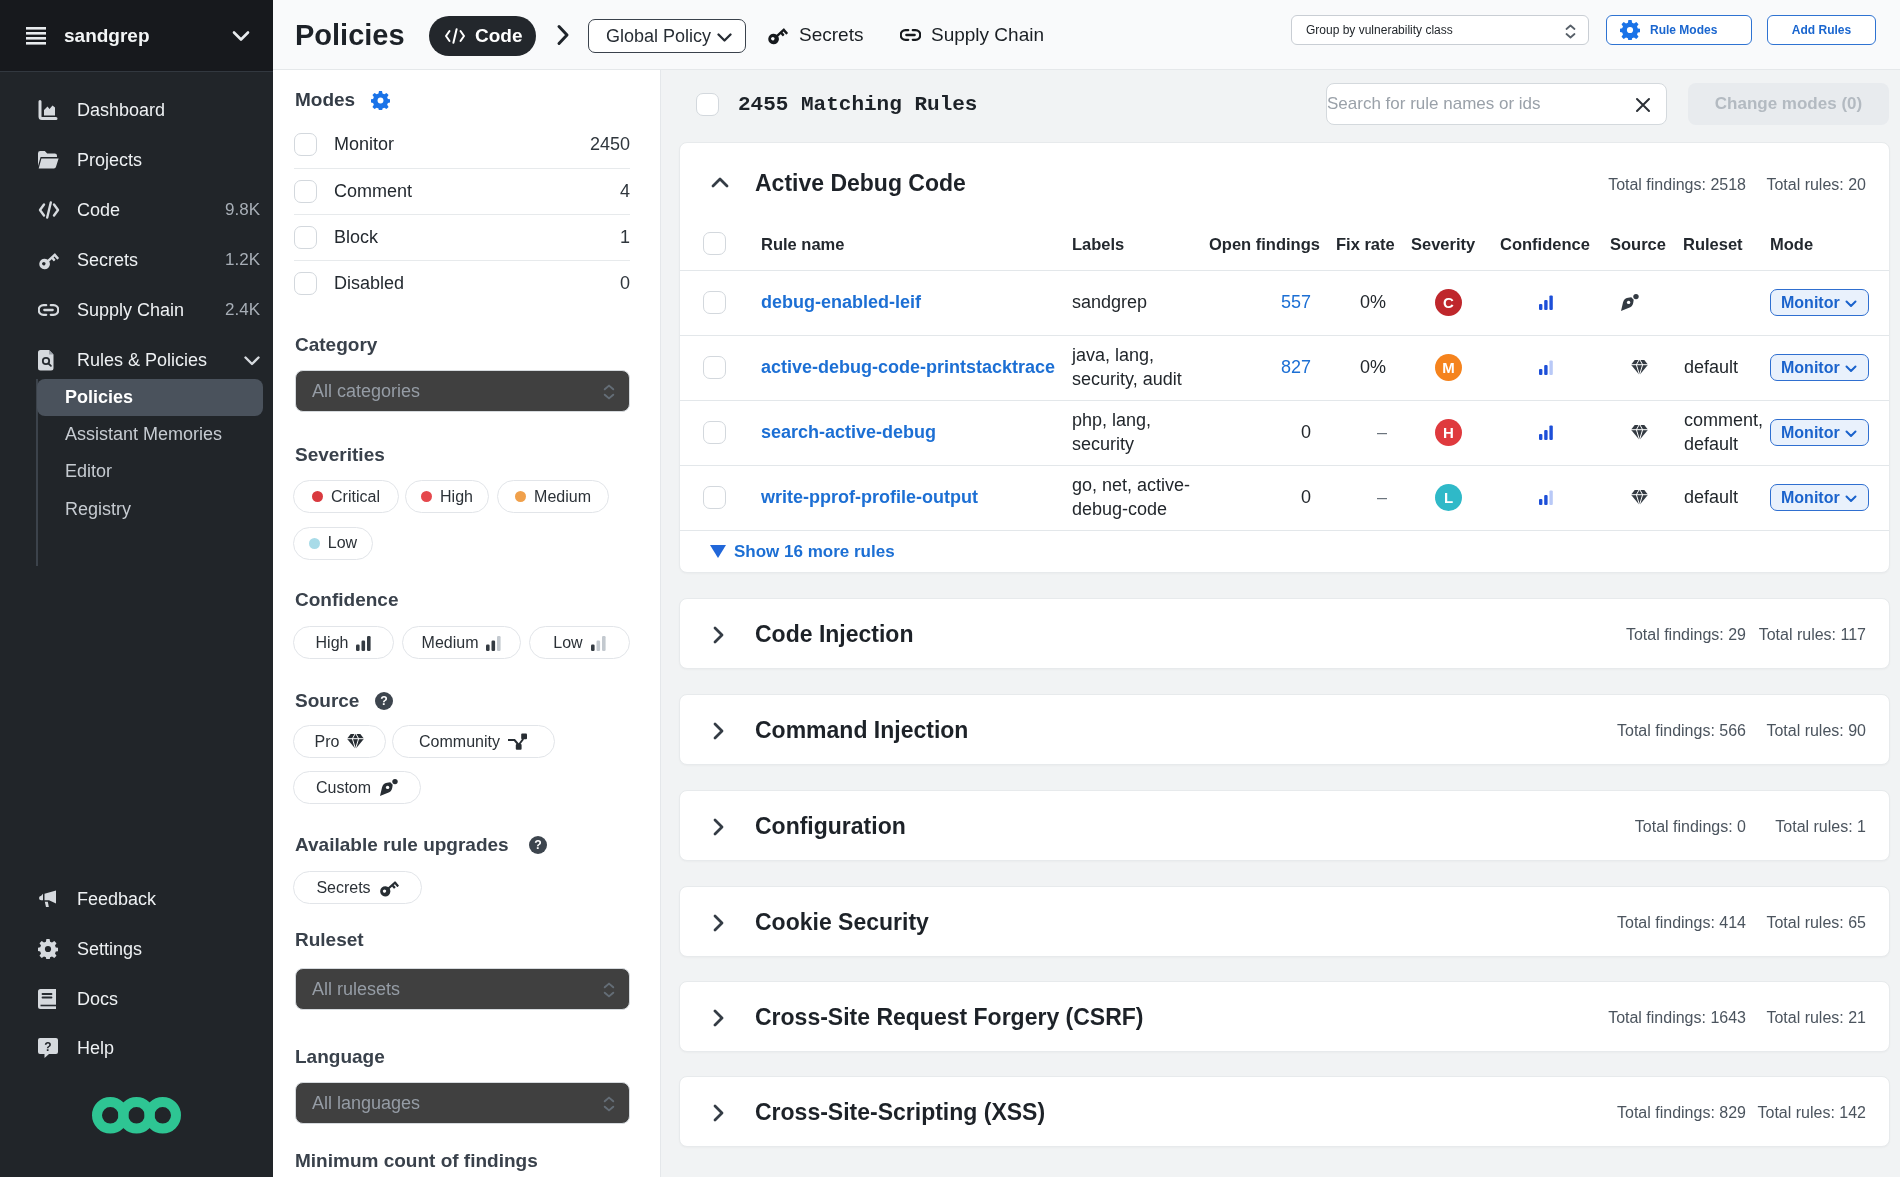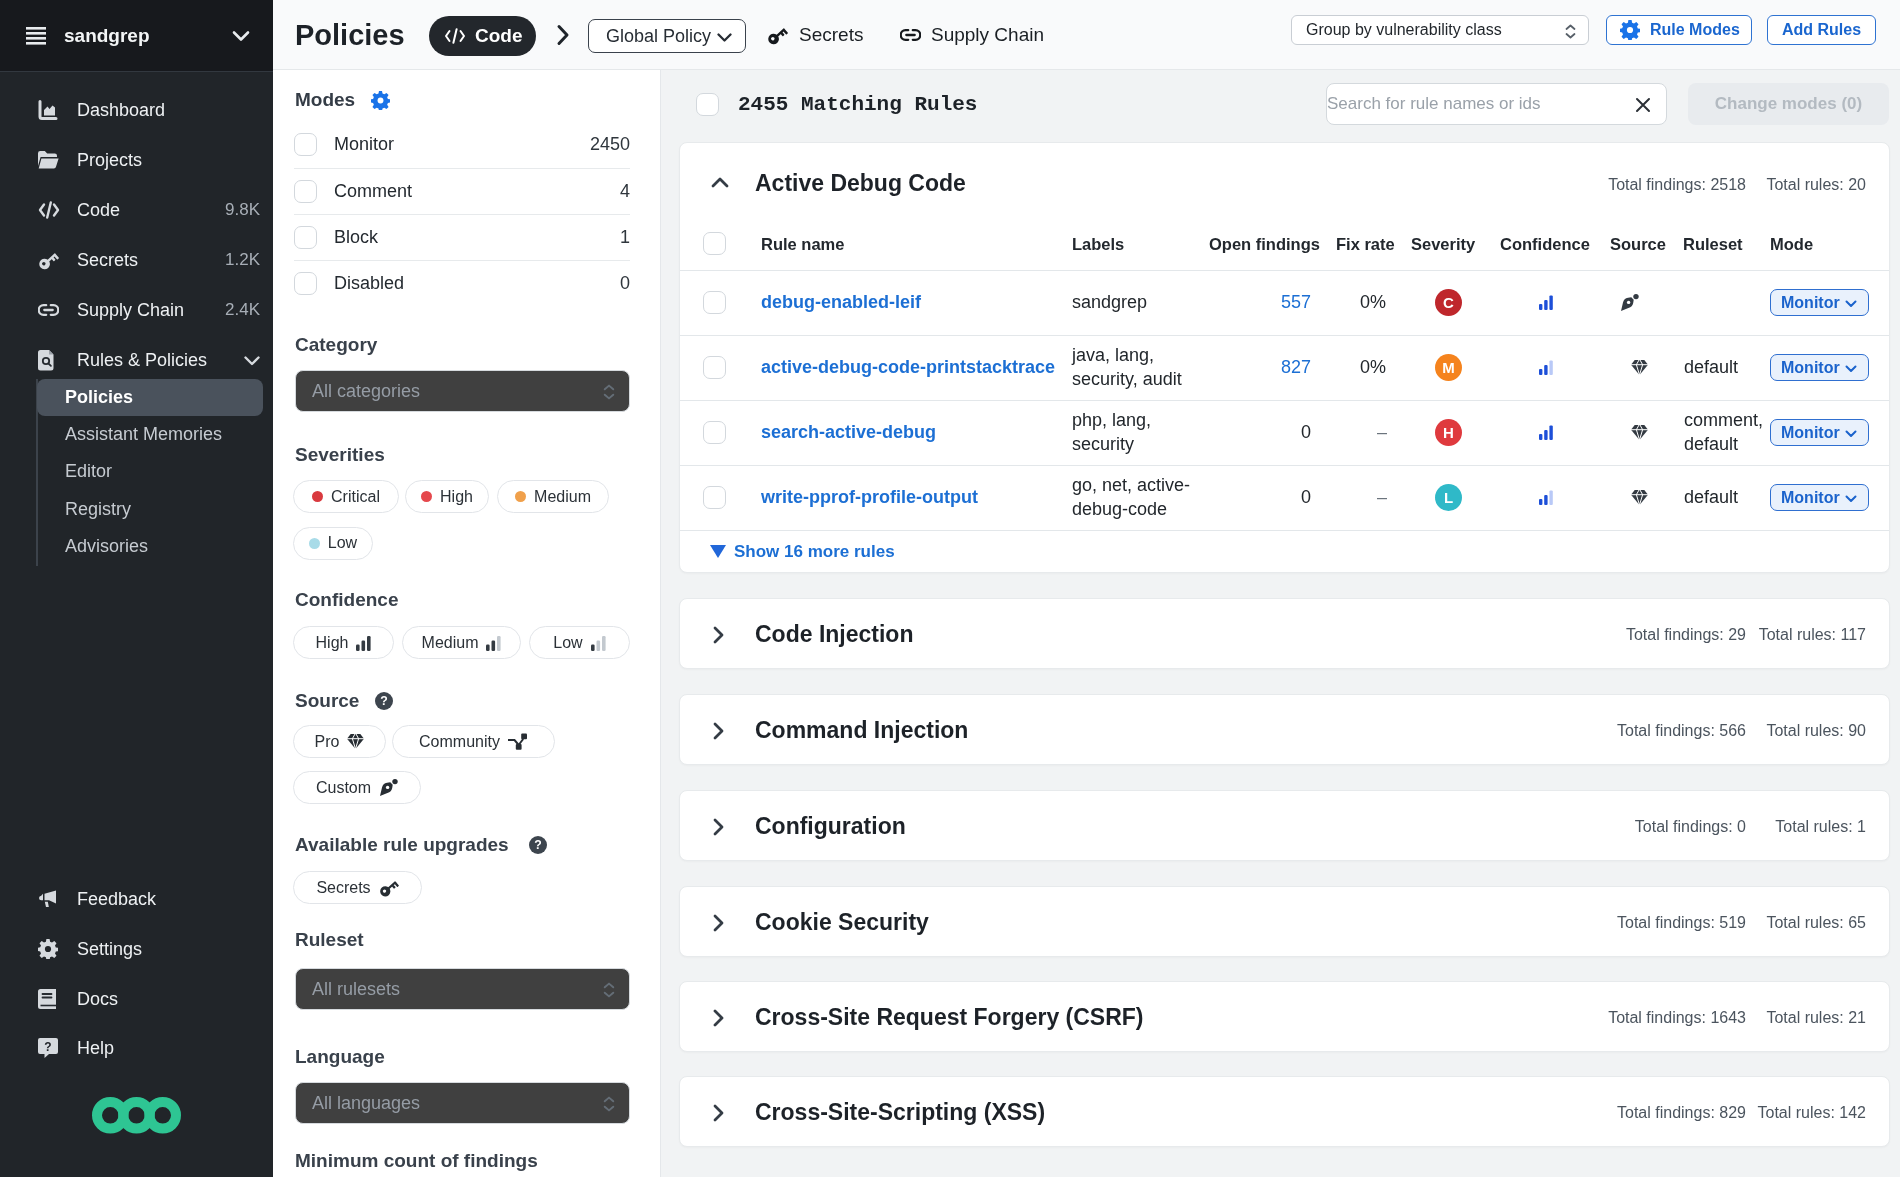--- a/index.html
+++ b/index.html
@@ -18,21 +18,21 @@
 #subline{left:36px;top:379px;width:2px;height:187px;background:#3c434b;}
 #selitem{left:37px;top:379px;width:226px;height:37px;background:#4a525c;border-radius:8px;}
 
 #hdrL{left:273px;top:0;width:388px;height:70px;background:#f9fafb;border-bottom:1px solid #e5e8ea;}
 #hdrR{left:661px;top:0;width:1239px;height:70px;background:#f9fafb;border-bottom:1px solid #e5e8ea;}
 #title{left:295px;top:0;height:70px;display:flex;align-items:center;font-size:29px;font-weight:700;color:#1d2228;}
 #codepill{left:429px;top:16px;width:107px;height:40px;background:#23272c;border-radius:20px;display:flex;align-items:center;color:#fff;font-size:19px;font-weight:600;}
 .navtxt{top:0;height:70px;display:flex;align-items:center;font-size:19px;font-weight:500;color:#1a1f24;}
 #gpsel{left:588px;top:19px;width:158px;height:34px;border:1.5px solid #3a424c;border-radius:7px;background:#fff;display:flex;align-items:center;font-size:18px;font-weight:500;color:#272d34;}
 
-.ctl{top:15px;height:30px;border-radius:6px;display:flex;align-items:center;font-size:16px;}
+.ctl{top:15px;height:30px;border-radius:6px;display:flex;align-items:center;font-size:12px;}
 #groupsel{left:1291px;width:298px;background:#fff;border:1px solid #c9ced4;color:#22272c;}
 #rulemodes{left:1606px;width:146px;background:#fff;border:1.5px solid #2e73d2;color:#1a66cf;font-weight:700;}
 #addrules{left:1767px;width:109px;background:#fff;border:1.5px solid #2e73d2;color:#1a66cf;font-weight:700;justify-content:center;}
 
 #filters{left:273px;top:70px;width:388px;height:1107px;background:#fff;border-right:1px solid #e4e7ea;}
 .fhead{left:295px;font-size:19px;font-weight:600;color:#39414b;}
 .modrow{left:294px;width:336px;height:46px;display:flex;align-items:center;}
 .modrow .lbl{position:absolute;left:40px;font-size:18px;color:#242a30;}
 .modrow .cnt{position:absolute;right:0;font-size:18px;color:#2f363d;}
 .cb{background:#fff;border:1.5px solid #d3d8dd;border-radius:7px;}
@@ -142,23 +142,20 @@
       <span class="lbl">Policies</span>
     </div>
   <div class="abs subitem" style="top:415px">
       <span class="lbl">Assistant Memories</span>
     </div>
   <div class="abs subitem" style="top:452.5px">
       <span class="lbl">Editor</span>
     </div>
   <div class="abs subitem" style="top:490px">
       <span class="lbl">Registry</span>
-    </div>
-  <div class="abs subitem" style="top:527.5px">
-      <span class="lbl">Advisories</span>
     </div>
 
   <div class="abs sbitem" style="top:874px">
     <svg style="top:15px" width="20" height="20" viewBox="0 0 20 20">
         <path d="M18 1.5v13l-7-3.2H6.5v-6.6L18 1.5z" fill="#d6dade"></path>
         <path d="M5 4.7v6.6H3.2A2.4 2.4 0 0 1 1 9a2.4 2.4 0 0 1 2.2-2.3z" fill="#d6dade"></path>
         <path d="M6.8 12.8h3l1 5.2H8z" fill="#d6dade"></path>
       </svg>
     <span class="lbl">Feedback</span>
   </div>
@@ -528,21 +525,21 @@
       </svg>
     <div class="ctitle" style="top:22px">Configuration</div>
     <div class="tot" style="right:143px;top:27px">Total findings: 0</div>
     <div class="tot" style="right:23px;top:27px">Total rules: 1</div>
   </div>
   <div class="abs card" style="top:886px;height:71px">
     <svg class="chev" style="left:33px;top:27px" width="11" height="18" viewBox="0 0 11 18">
         <path d="M2 2l7 7-7 7" fill="none" stroke="#343c45" stroke-width="2.8" stroke-linecap="round" stroke-linejoin="round"></path>
       </svg>
     <div class="ctitle" style="top:22px">Cookie Security</div>
-    <div class="tot" style="right:143px;top:27px">Total findings: 519</div>
+    <div class="tot" style="right:143px;top:27px">Total findings: 414</div>
     <div class="tot" style="right:23px;top:27px">Total rules: 65</div>
   </div>
   <div class="abs card" style="top:981px;height:71px">
     <svg class="chev" style="left:33px;top:27px" width="11" height="18" viewBox="0 0 11 18">
         <path d="M2 2l7 7-7 7" fill="none" stroke="#343c45" stroke-width="2.8" stroke-linecap="round" stroke-linejoin="round"></path>
       </svg>
     <div class="ctitle" style="top:22px">Cross-Site Request Forgery (CSRF)</div>
     <div class="tot" style="right:143px;top:27px">Total findings: 1643</div>
     <div class="tot" style="right:23px;top:27px">Total rules: 21</div>
   </div>

